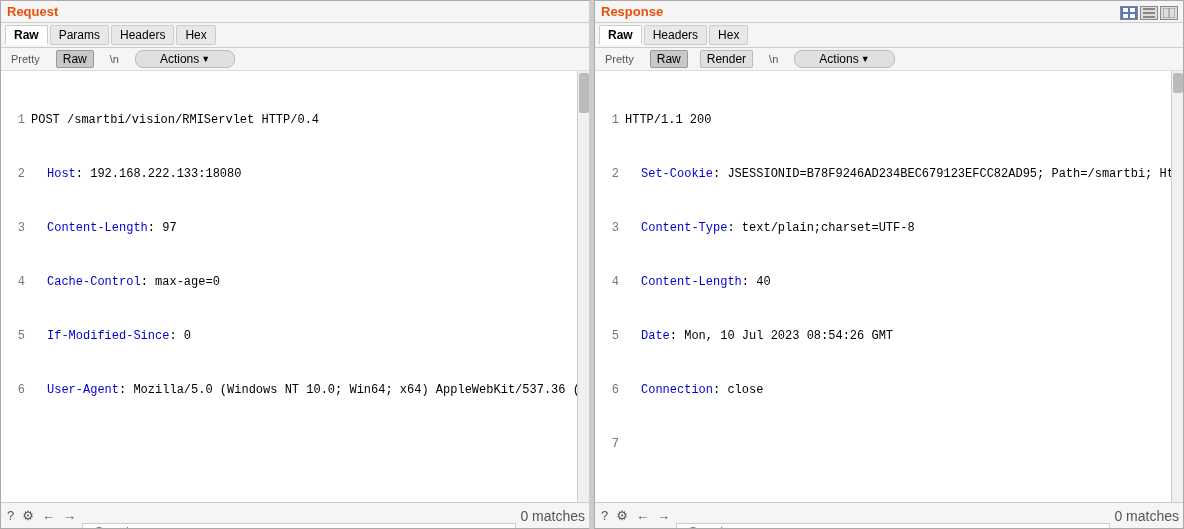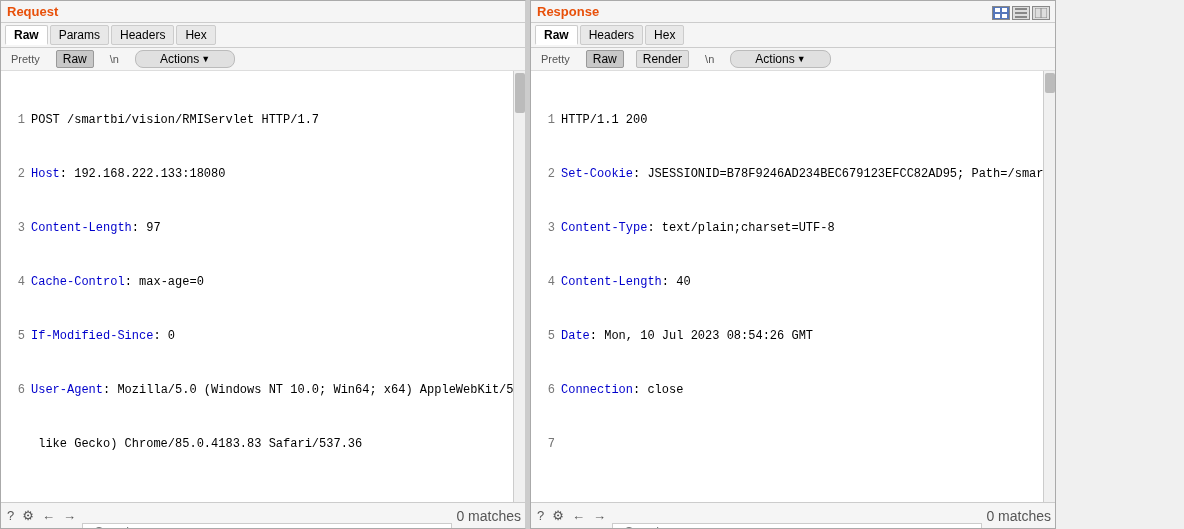--- a/index.html
+++ b/index.html
@@ -127,20 +127,21 @@
       text-align: right;
       margin-right: 6px;
       user-select: none;
       font-size: 12px;
     }
     .line-content {
       flex: 1;
     }
     .key-blue {
       color: #0000cc;
+      margin-left: 16px;
     }
     .content-with-scroll {
       display: flex;
       flex: 1;
       overflow: hidden;
     }
     .search-bar {
       display: flex;
       align-items: center;
       background: #f5f5f5;
@@ -185,21 +186,21 @@
     }
     .pane-separator {
       width: 4px;
       background: #ccc;
       cursor: col-resize;
     }
   </style>
 </head>
 <body>
 
-<div style="position:relative; display:flex; flex-direction:column; height:529px; width:1056px; background:#e0e0e0;">
+<div style="position:relative; display:flex; flex-direction:column; height:529px; width:1184px; background:#e0e0e0;">
 
   <div style="position:absolute; top:6px; right:6px; display:flex; gap:2px; z-index:100;">
     <div style="width:18px;height:14px;border:1px solid #888;background:#5577bb;cursor:pointer;display:flex;align-items:center;justify-content:center;">
       <svg width="12" height="10" viewBox="0 0 12 10">
           <rect x="0" y="0" width="5" height="4" fill="#fff"></rect>
           <rect x="7" y="0" width="5" height="4" fill="#fff"></rect>
           <rect x="0" y="6" width="5" height="4" fill="#fff"></rect>
           <rect x="7" y="6" width="5" height="4" fill="#fff"></rect>
         </svg>
     </div>
@@ -237,27 +238,26 @@
         <button class="toolbar-btn plain">\n</button>
         <button class="actions-btn">
           <span>Actions</span>
           <span class="chevron">▼</span>
         </button>
       </div>
 
       <div class="content-with-scroll">
         <div class="content-area">
           <div class="code-content">
-            <div class="line"><span class="line-num">1</span><span class="line-content">POST /smartbi/vision/RMIServlet HTTP/1.7</span></div>
+            <div class="line"><span class="line-num">1</span><span class="line-content">POST /smartbi/vision/RMIServlet HTTP/0.4</span></div>
             <div class="line"><span class="line-num">2</span><span class="line-content"><span class="key-blue">Host</span>: 192.168.222.133:18080</span></div>
             <div class="line"><span class="line-num">3</span><span class="line-content"><span class="key-blue">Content-Length</span>: 97</span></div>
             <div class="line"><span class="line-num">4</span><span class="line-content"><span class="key-blue">Cache-Control</span>: max-age=0</span></div>
             <div class="line"><span class="line-num">5</span><span class="line-content"><span class="key-blue">If-Modified-Since</span>: 0</span></div>
             <div class="line"><span class="line-num">6</span><span class="line-content"><span class="key-blue">User-Agent</span>: Mozilla/5.0 (Windows NT 10.0; Win64; x64) AppleWebKit/537.36 (KHTML,</span></div>
-            <div class="line"><span class="line-num"></span><span class="line-content"> like Gecko) Chrome/85.0.4183.83 Safari/537.36</span></div>
             
             
             
             
             
             
             
             
             
             

